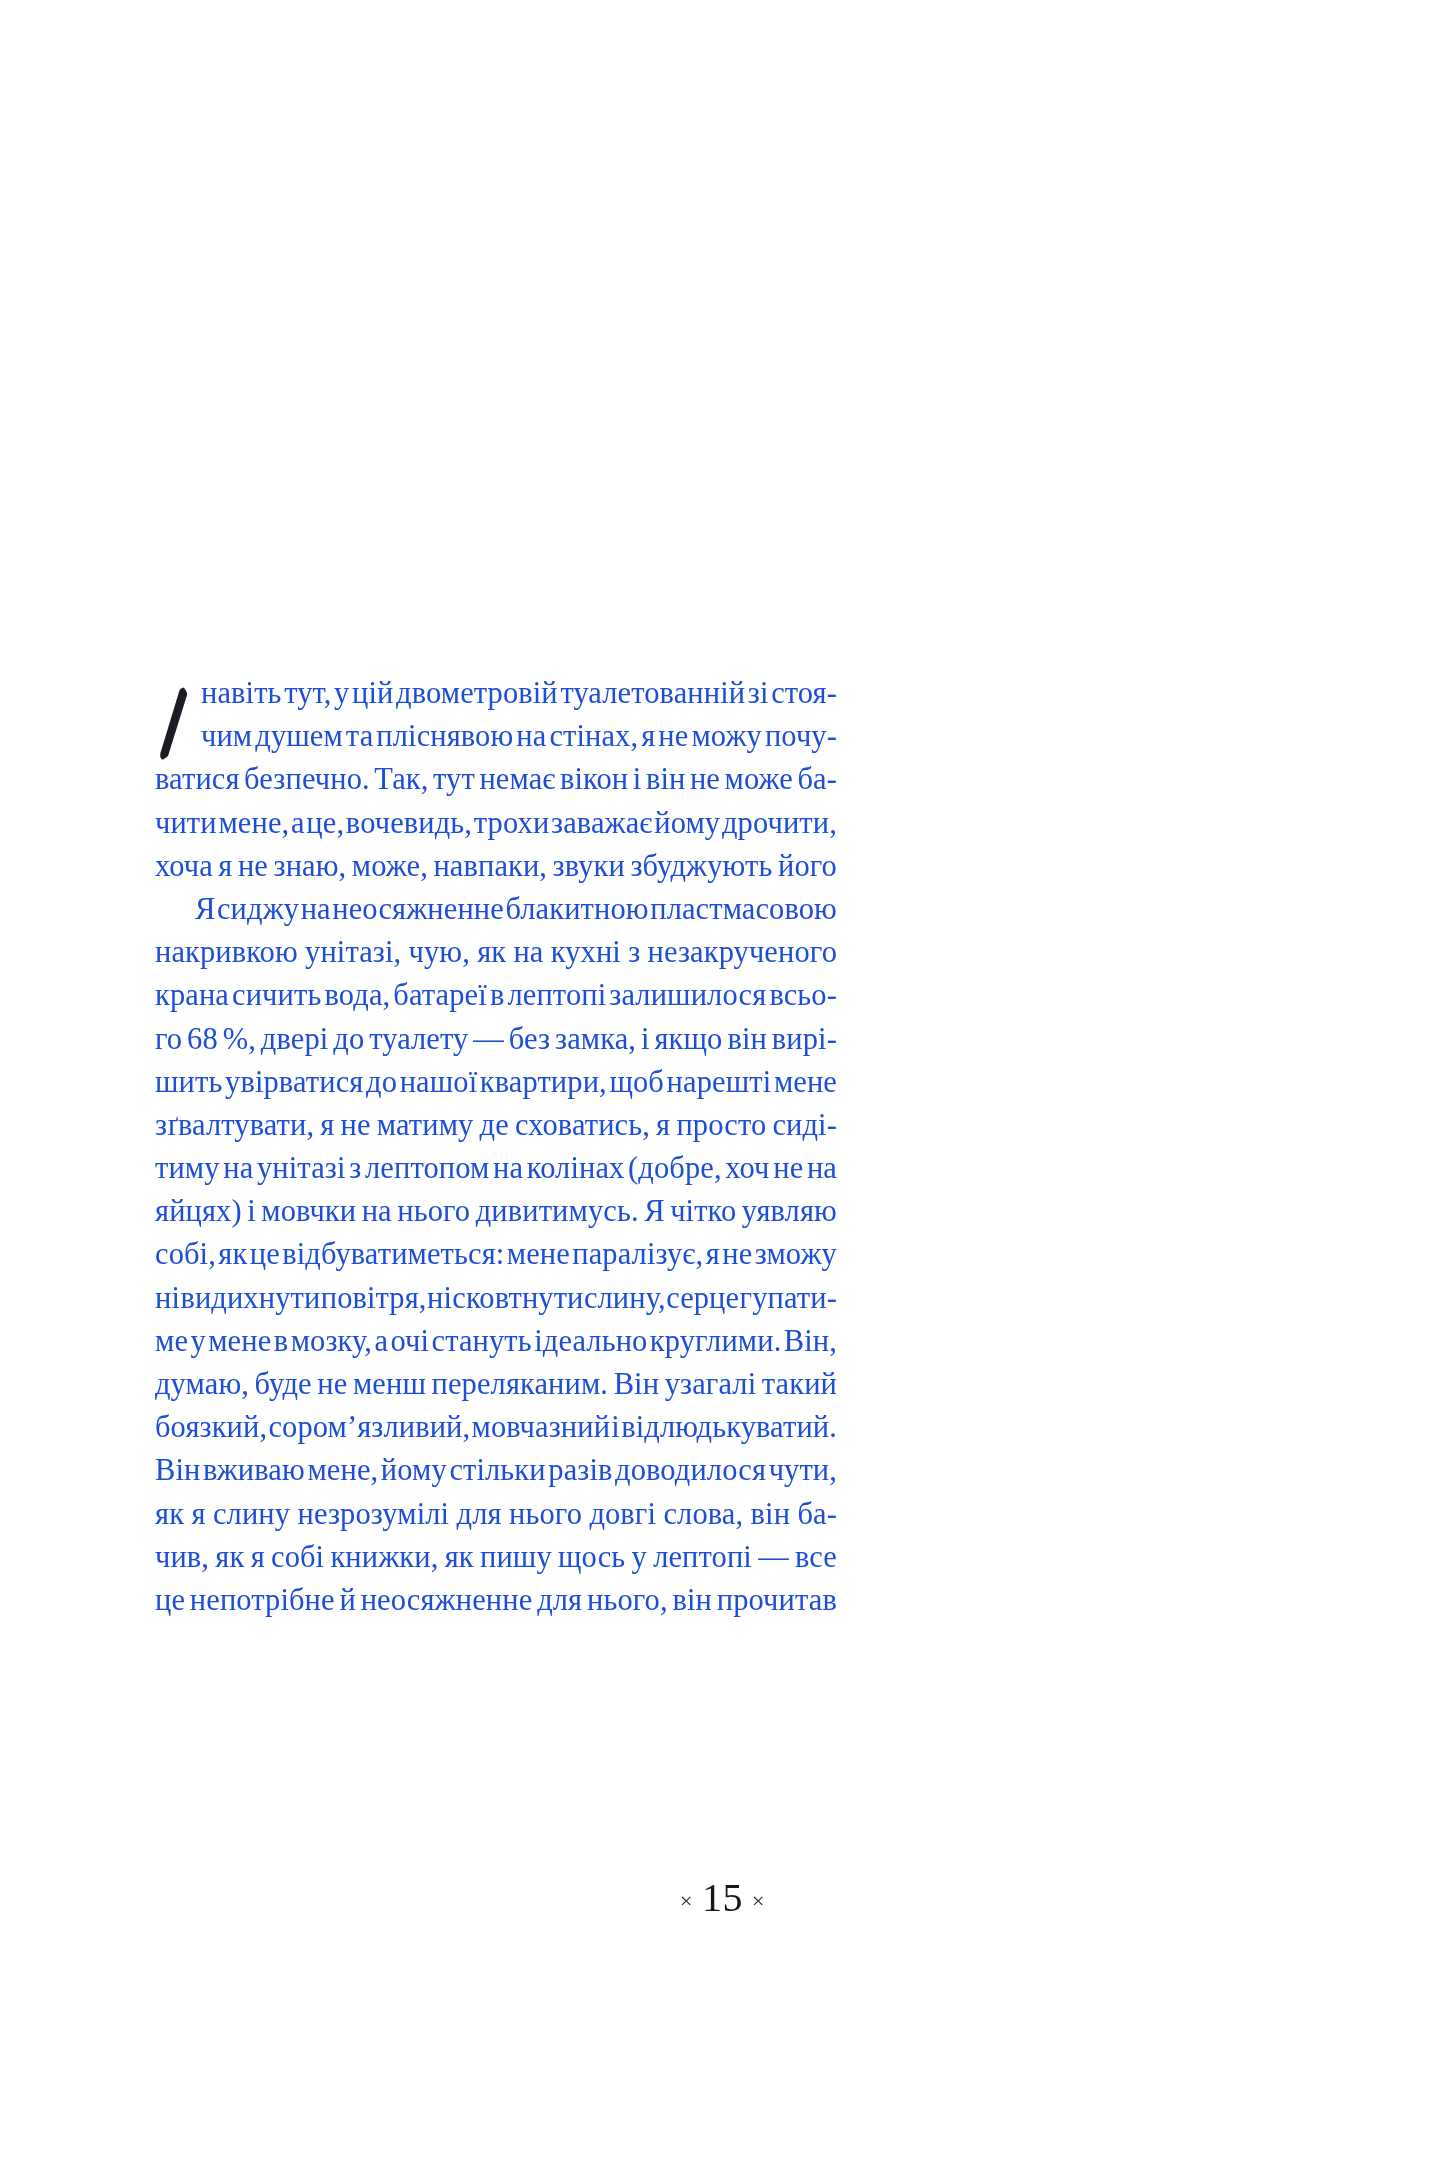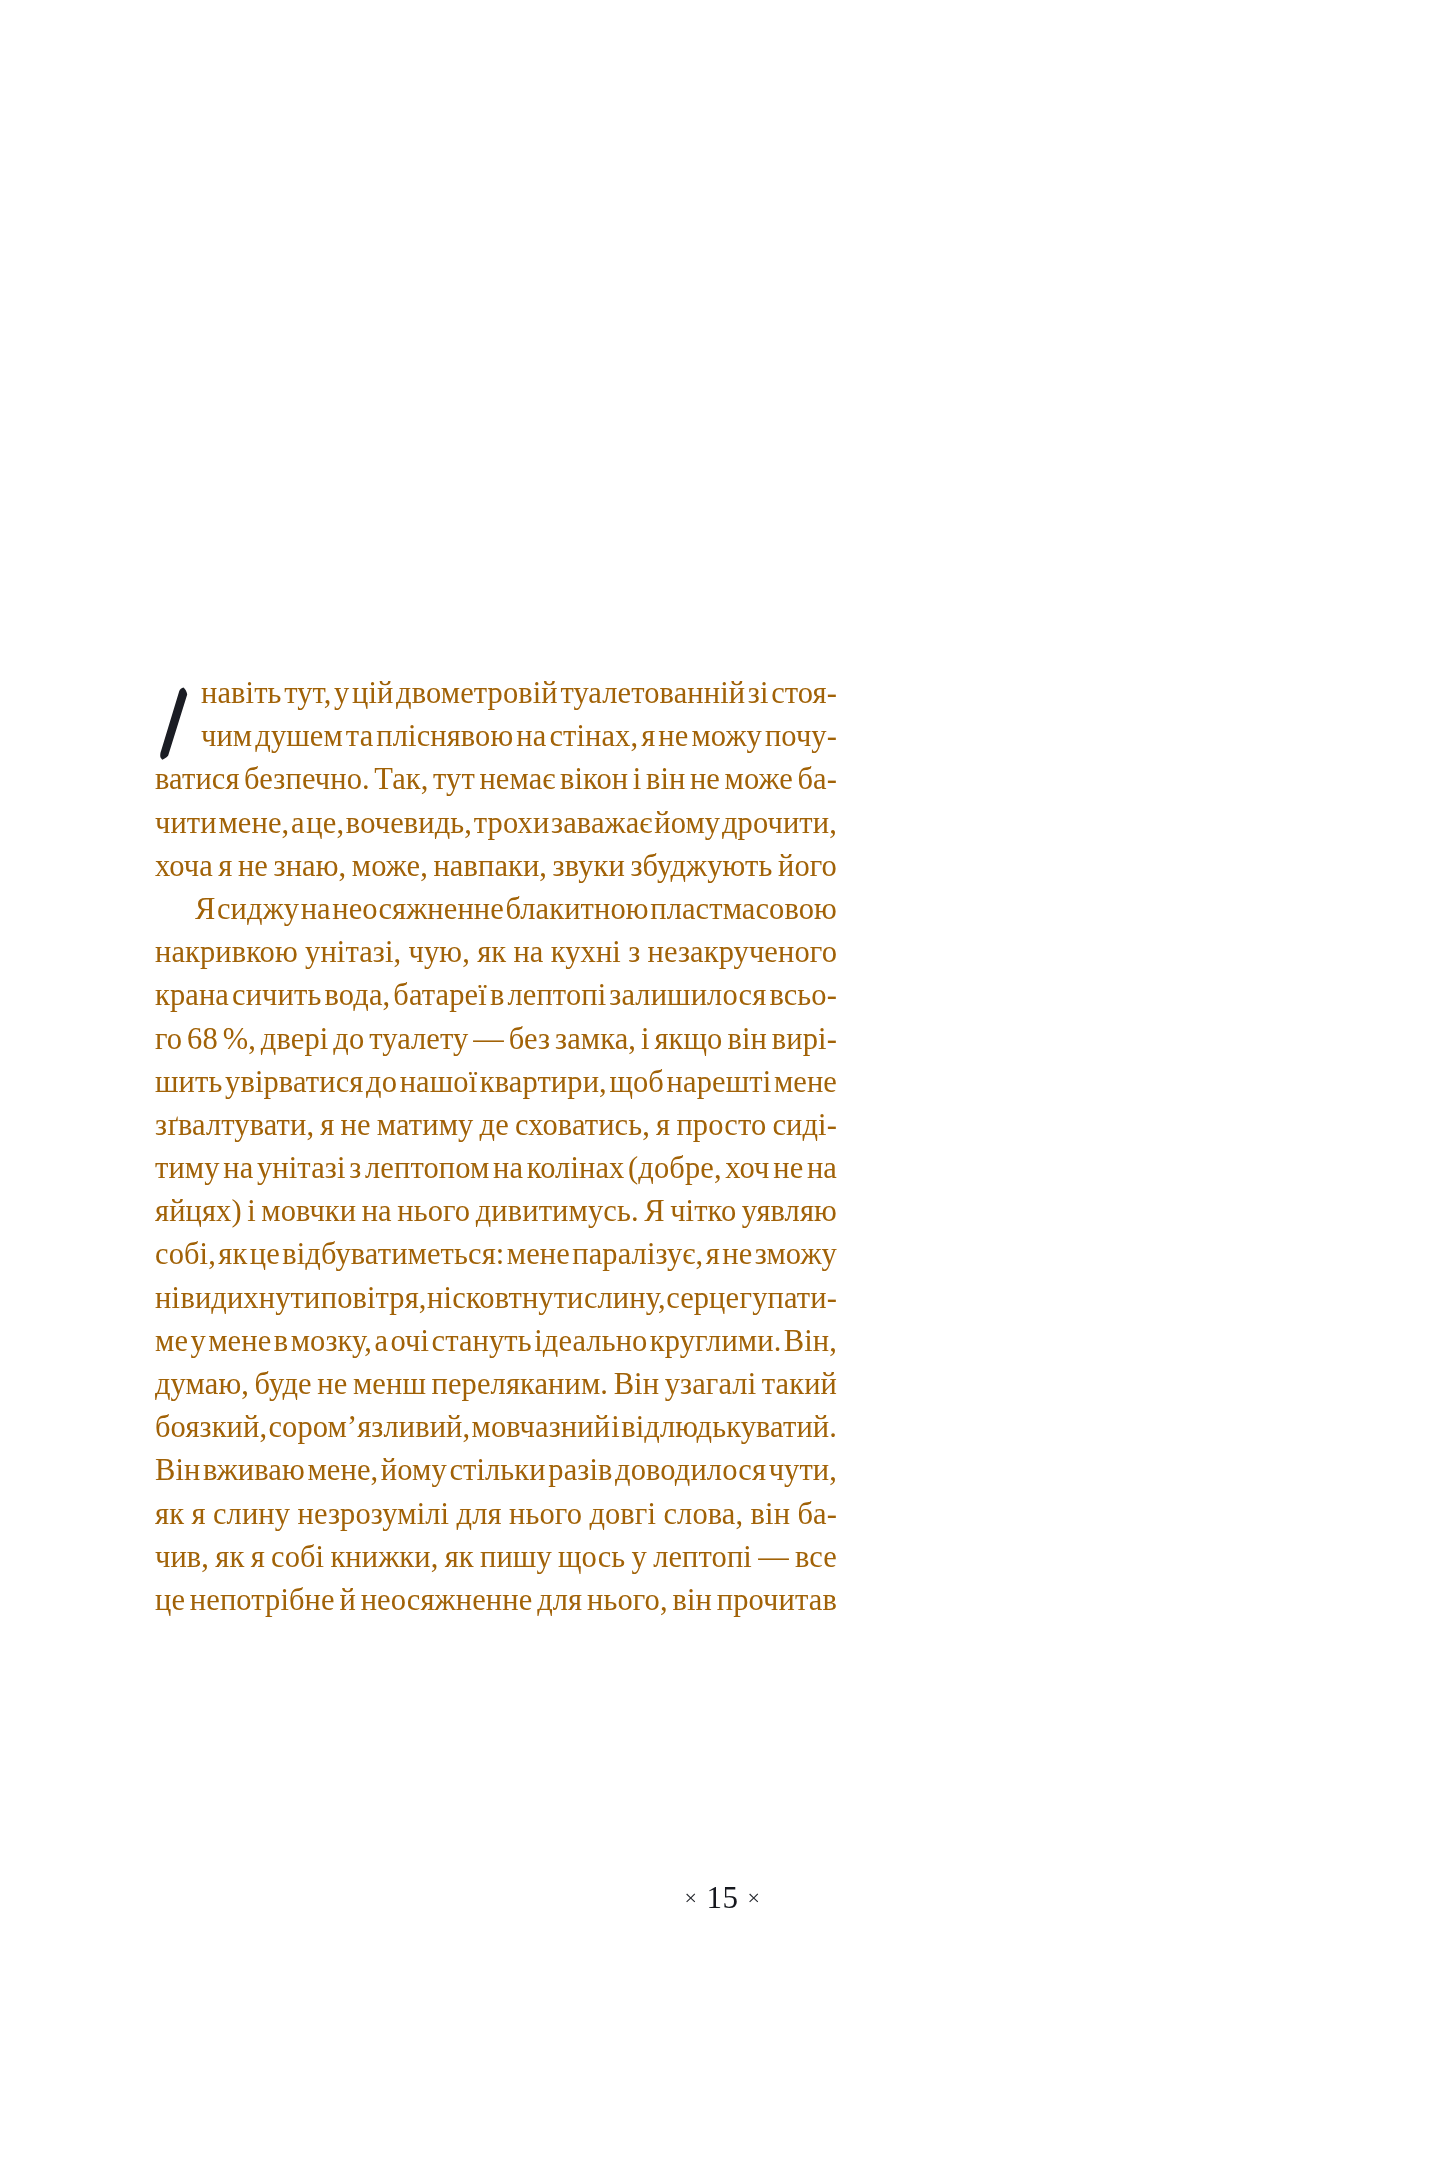--- a/index.html
+++ b/index.html
@@ -28,21 +28,21 @@
     left: 155px;
     top: 672px;
     width: 682px;
   }
 
   .para {
     margin: 0;
     font-size: 30.5px;
     line-height: 43.2px;
     letter-spacing: 0.1px;
-    color: #a16207;
+    color: #1d4ed8;
     text-rendering: optimizeLegibility;
   }
 
   
   .ln {
     display: block;
     white-space: nowrap;
     position: relative;
     height: 43.2px;
   }
@@ -85,21 +85,21 @@
     color: #15171d;
     letter-spacing: 0.5px;
   }
   .folio .orn {
     font-size: 22px;
     vertical-align: 3px;
     color: #25272d;
     padding: 0 9px;
   }
   .folio .num {
-    font-size: 31px;
+    font-size: 40px;
     letter-spacing: 0.5px;
   }
 </style>
 </head>
 <body>
 
 <div class="page">
 
   <div class="textblock">
 

